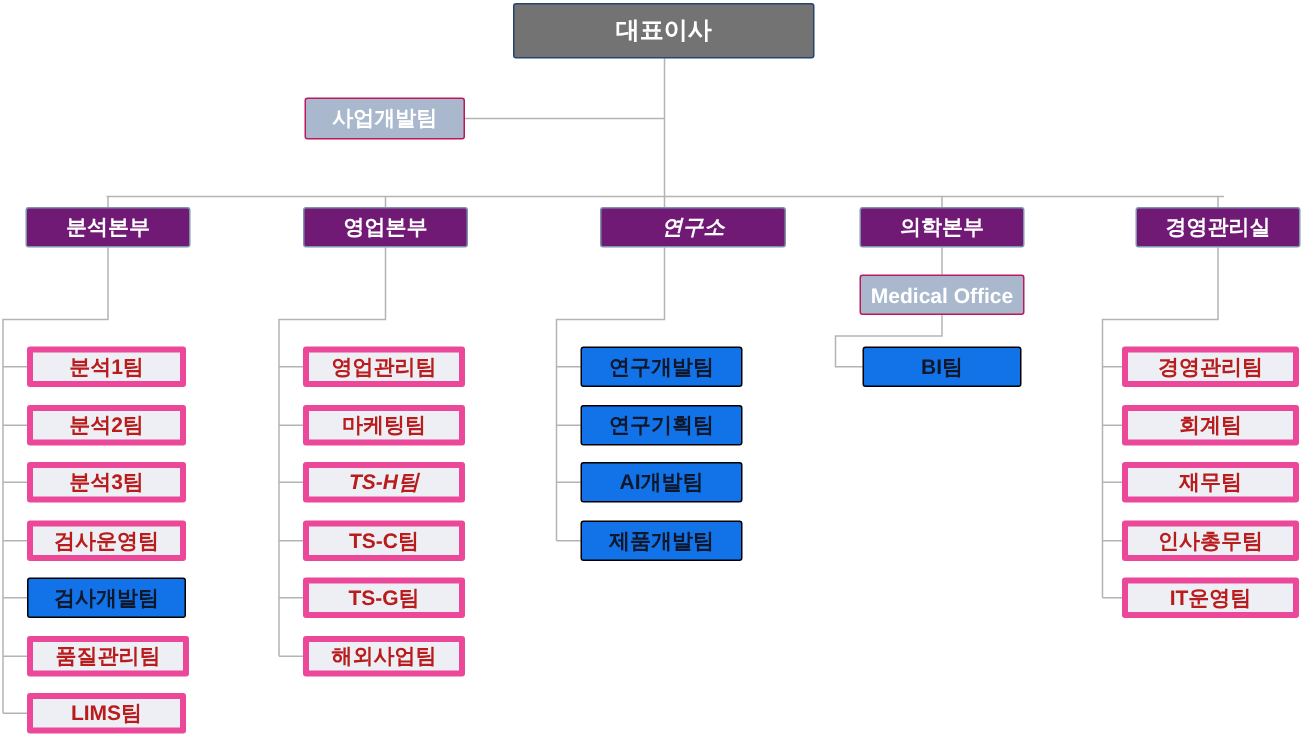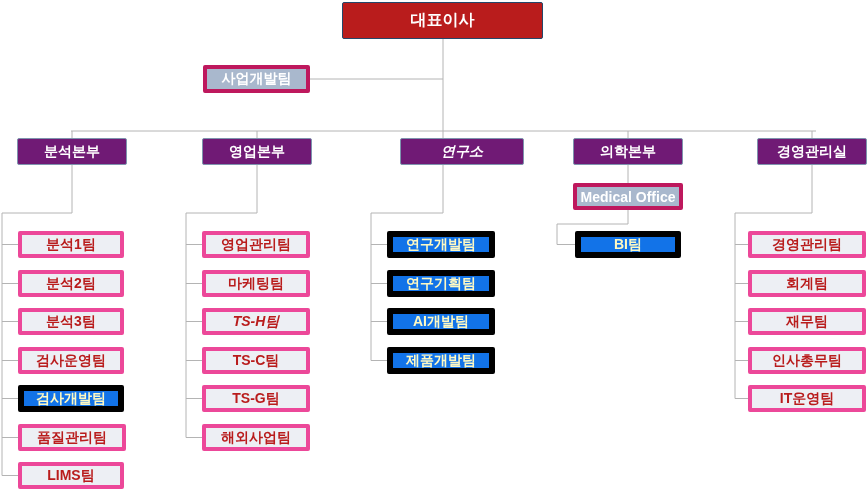--- a/index.html
+++ b/index.html
@@ -6,25 +6,25 @@
   .canvas{
     position:relative;width:868px;height:496px;background:#ffffff;overflow:hidden;
     font-family:"Liberation Sans","DejaVu Sans",sans-serif;
   }
   .lines{position:absolute;left:0;top:0;}
   .lines path{stroke:#b4b4b4;stroke-width:1;fill:none;}
   .node{
     position:absolute;box-sizing:border-box;display:flex;align-items:center;justify-content:center;
     font-weight:bold;font-size:14px;border-radius:2px;white-space:nowrap;
   }
-  .root{background:#b91c1c;color:#ffffff;font-size:16px;border:1px solid #24476a;}
+  .root{background:#737373;color:#ffffff;font-size:16px;border:1px solid #24476a;}
   .hdr{background:#701a75;color:#ffffff;border:1px solid #7e94ae;}
-  .sub{background:#a9b8cd;color:#ffffff;border:4px solid #be185d;}
+  .sub{background:#a9b8cd;color:#ffffff;border:1px solid #be185d;}
   .leaf{background:#edeff4;color:#b91c1c;border:4px solid #ec4899;}
-  .blue{background:#1273e8;color:#fef9c3;border:6px solid #000000;}
+  .blue{background:#1273e8;color:#0f172a;border:1px solid #000000;}
 </style>
 </head>
 <body>
 
 <div class="canvas">
 
   <svg class="lines" width="868" height="496" viewBox="0 0 868 496">
     <path d="M443,39 V131 M71,131 H816 M72,131 V138 M257,131 V138 M443,131 V138 M628,131 V138 M812,131 V138"></path>
     <path d="M310,79 H443"></path>
     <path d="M72,165 V213 H2 V475.5 M2,244.5 H18 M2,283.5 H18 M2,321.5 H18 M2,360.5 H18 M2,398.5 H18 M2,437.5 H18 M2,475.5 H18"></path>

